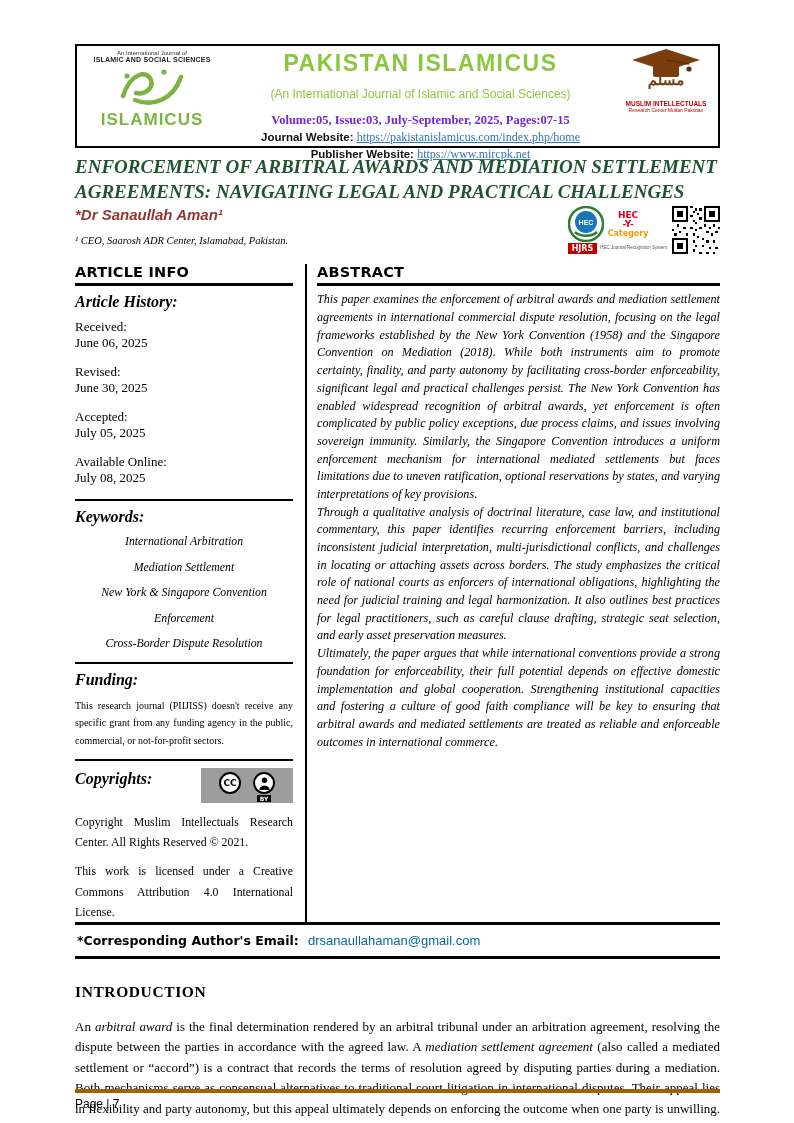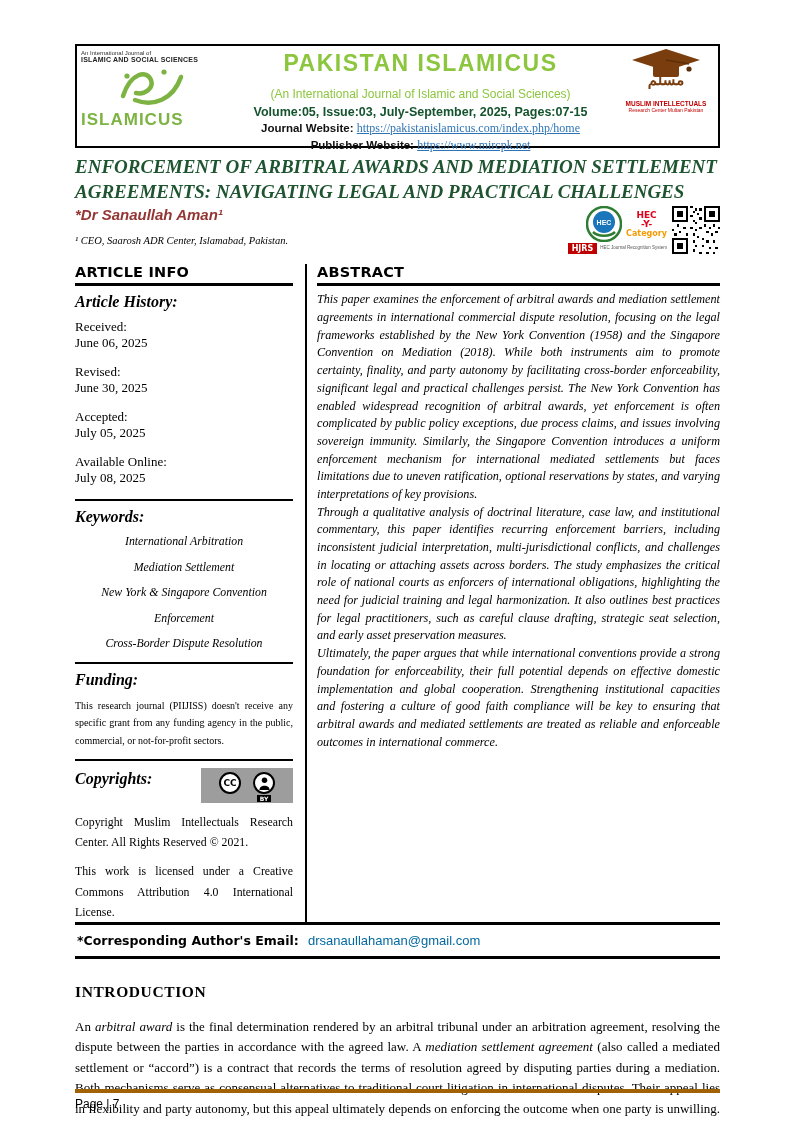--- a/index.html
+++ b/index.html
@@ -9,50 +9,50 @@
     font-family: "Liberation Serif", serif;
     color: #000; position: relative; overflow: hidden;
   }
   .page { width: 794px; height: 1123px; padding: 44px 74px 0 75px; position: relative; }
 
   
   .header-box {
     border: 2px solid #000; height: 104px;
     display: flex; align-items: stretch; padding: 2px 4px;
   }
-  .logo-left { width: 142px; padding-top: 2px; }
+  .logo-left { width: 142px; text-align: center; padding-top: 2px; }
   .tag1 { font-family: "Liberation Sans", sans-serif; font-size: 6px; color: #333; }
   .tag2 { font-family: "Liberation Sans", sans-serif; font-size: 7px; font-weight: bold; color: #222; letter-spacing: .2px; }
   .calligraphy { margin: 1px auto 0; display: block; }
   .wordmark { font-family: "Liberation Sans", sans-serif; font-weight: bold; font-size: 17px; color: #7CB342; letter-spacing: 1px; }
 
   .header-center { flex: 1; text-align: center; padding-top: 3px; }
   .journal-title { font-family: "Liberation Sans", sans-serif; font-weight: bold; font-size: 23px; color: #8CC63E; letter-spacing: 1.5px; line-height: 1.05; }
   .journal-subtitle { font-family: "Liberation Sans", sans-serif; font-weight: normal; font-size: 12px; color: #8CC63E; margin-top: 12px; }
-  .issue-line { font-family: Liberation Sans, sans-serif; font-weight: bold; font-size: 12.5px; color: #14532d; margin-top: 4px; }
+  .issue-line { font-family: Liberation Serif, serif; font-weight: bold; font-size: 12.5px; color: #6d28d9; margin-top: 12px; }
   .site-line { font-size: 11.5px; margin-top: 2px; font-family: "Liberation Sans", sans-serif; }
   .site-label { font-weight: bold; color: #111; }
   .site-line a { color: #2E74B5; text-decoration: underline; font-family: "Liberation Serif", serif; font-size: 12px; }
 
   .logo-right { width: 96px; text-align: center; padding-top: 1px; }
   .logo-right .arabic { font-size: 15px; font-weight: bold; color: #7A3E0E; line-height: 1; margin-top: -6px; }
   .org-name { font-family: "Liberation Sans", sans-serif; font-size: 6.5px; font-weight: bold; color: #C00000; margin-top: 12px; }
   .org-sub { font-family: "Liberation Sans", sans-serif; font-size: 5px; color: #C00000; }
 
   
   .article-title {
     font-family: "Liberation Serif", serif; font-weight: bold; font-style: italic;
     color: #1F5430; font-size: 19px; line-height: 1.3; margin: 7px 0 2px;
   }
   .author-row { display: flex; justify-content: space-between; align-items: flex-start; min-height: 54px; }
   .author-name { font-family: "Liberation Sans", sans-serif; font-weight: bold; font-style: italic; color: #943634; font-size: 15px; }
   .author-affil { font-style: italic; font-size: 10.5px; margin-top: 12px; }
 
   .badges { display: flex; gap: 5px; align-items: flex-start; }
-  .hec-group { display: flex; flex-direction: column; gap: 1px; align-items: flex-end; }
+  .hec-group { display: flex; flex-direction: column; gap: 1px; }
   .hec-top { display: flex; gap: 4px; align-items: center; }
   .hec-cat { font-family: "DejaVu Sans", sans-serif; font-weight: bold; line-height: 1.05; text-align: center; }
   .hec-cat .l1 { color: #E2001A; font-size: 9px; }
   .hec-cat .l2 { color: #E2001A; font-size: 9px; }
   .hec-cat .l3 { color: #F59B00; font-size: 8px; }
   .hec-bottom { display: flex; gap: 3px; align-items: center; }
   .hjrs-box { background: #C00000; color: #fff; font-family: "DejaVu Sans", sans-serif; font-weight: bold; font-size: 8px; padding: 1px 4px; }
   .hjrs-caption { font-family: "Liberation Sans", sans-serif; font-size: 4.5px; color: #555; line-height: 1.1; text-align: left; }
 
   

